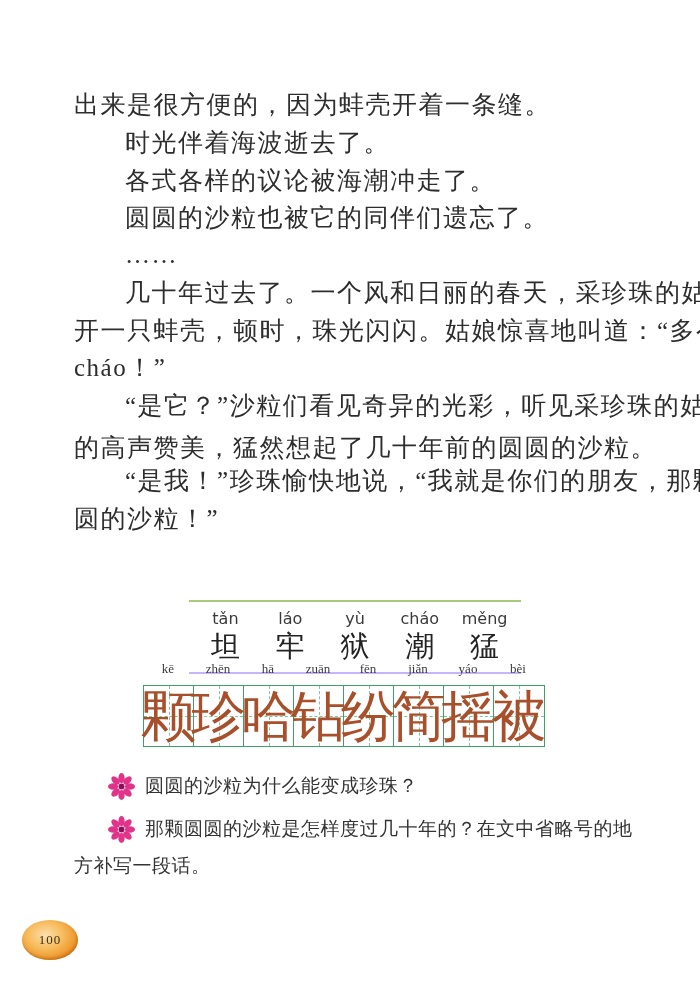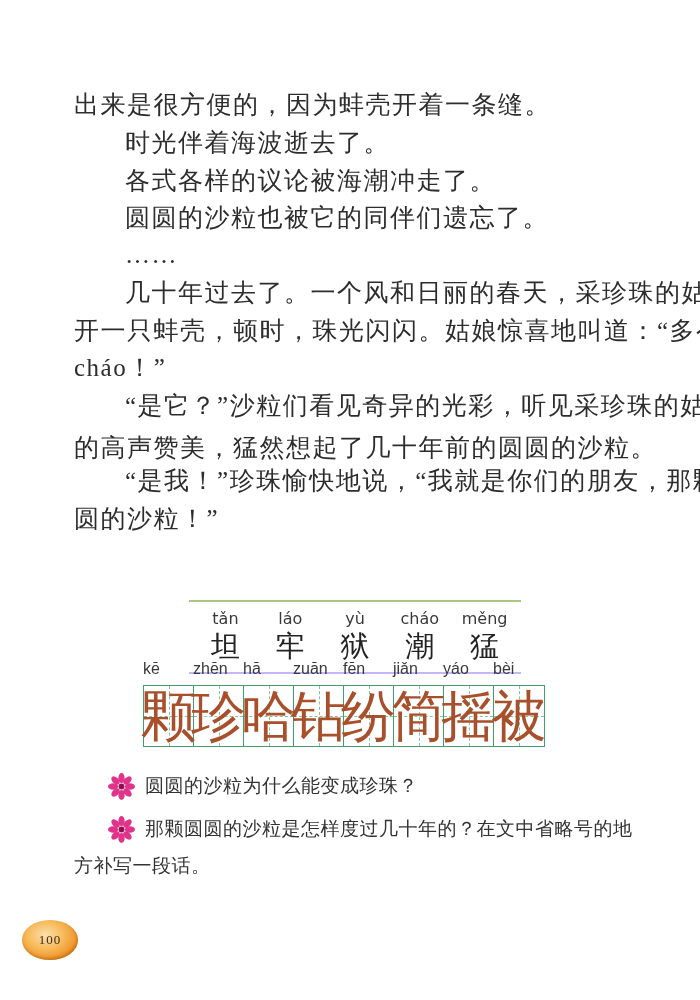--- a/index.html
+++ b/index.html
@@ -45,23 +45,23 @@
     font-size:29px;line-height:34px;color:#222;margin-top:1px;
   }
   .py-col.hl .py,.py-col.hl .hz{color:#29a9e1;}
 
   
   .grid-pinyin{
     position:absolute;left:143px;top:659px;width:402px;
     display:flex;
   }
   .grid-pinyin span{
-    width:50px;flex:0 0 50px;text-align:left;
-    font-family:Liberation Sans, sans-serif;
-    font-size:16px;line-height:20px;color:#3a3a3a;
+    width:50px;flex:0 0 50px;text-align:center;
+    font-family:Liberation Serif, serif;
+    font-size:13px;line-height:20px;color:#3a3a3a;
   }
   .writing-grid{
     position:absolute;left:143px;top:685px;width:400px;height:60px;
     border:1px solid #3fa06a;
     display:flex;
     box-sizing:content-box;
   }
   .cell{
     position:relative;
     width:50px;flex:0 0 50px;

